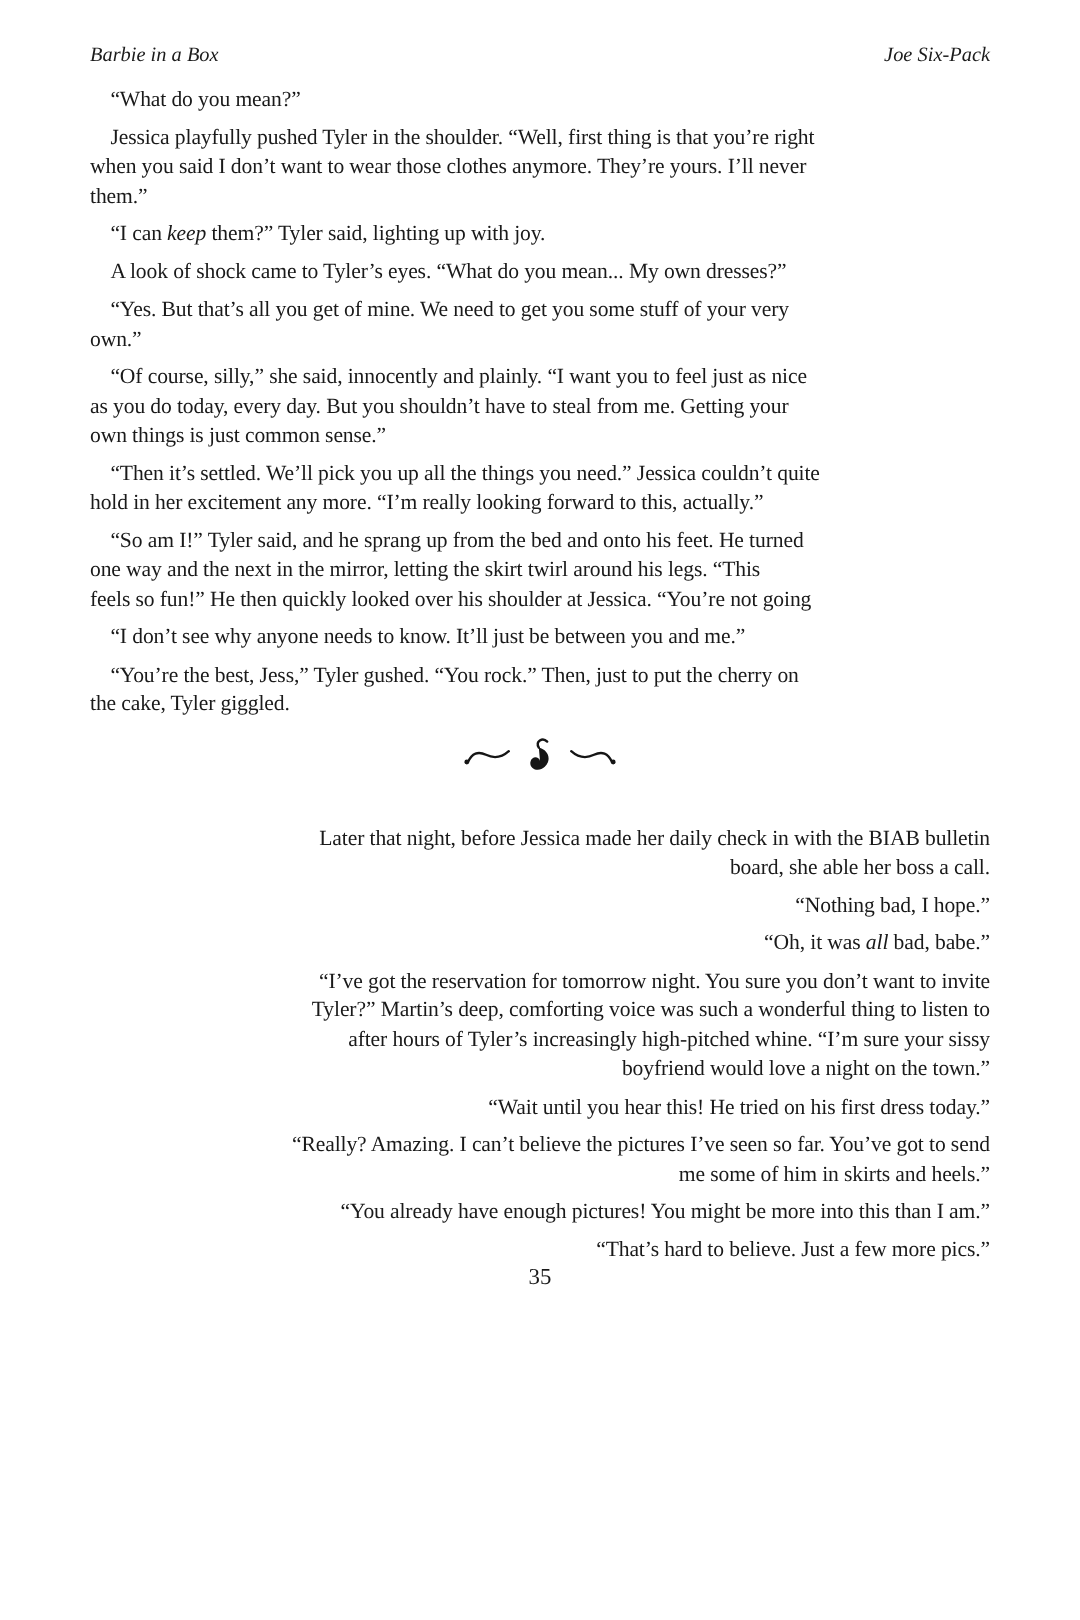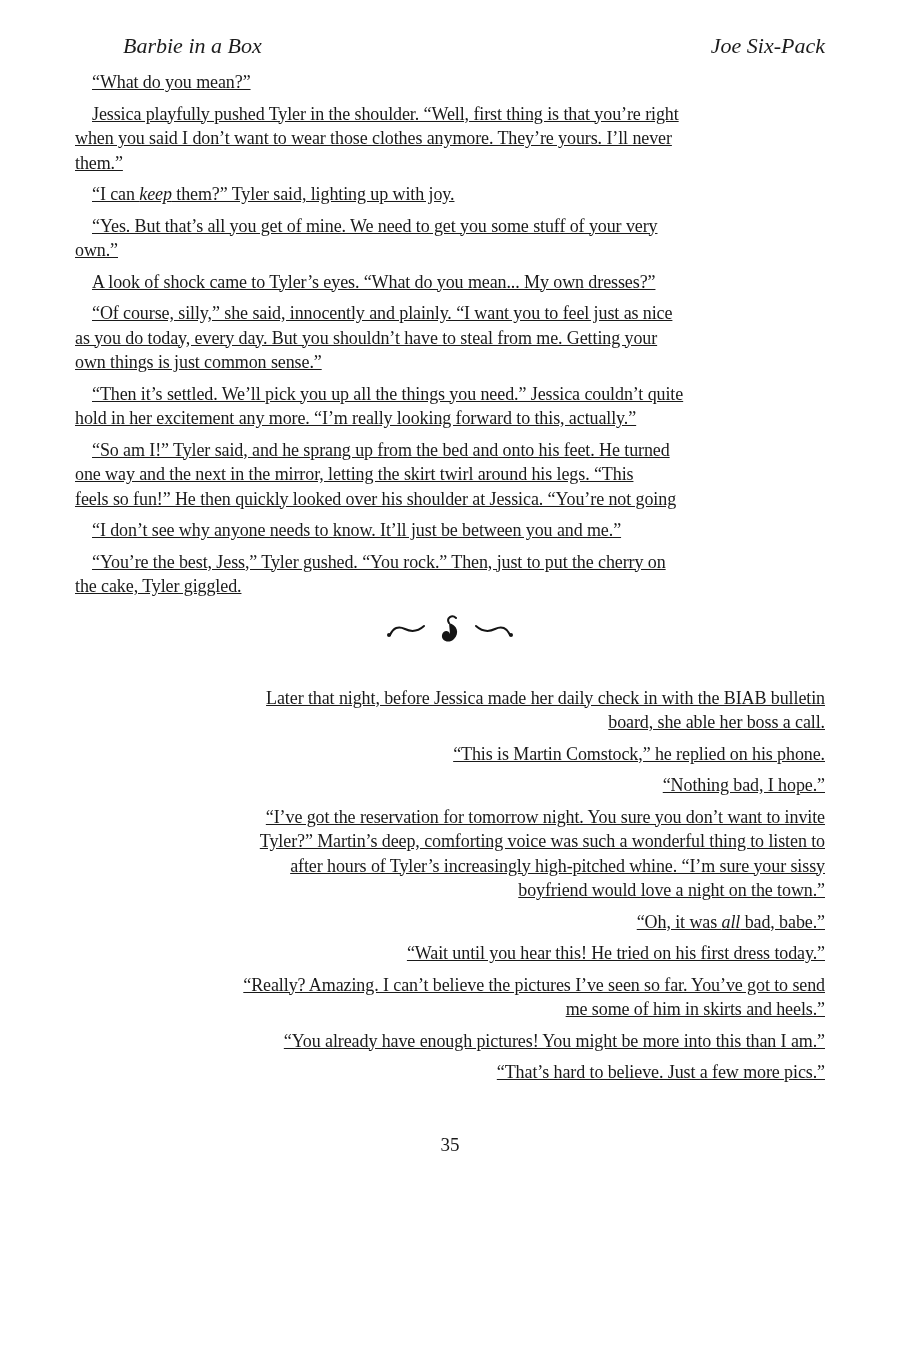--- a/index.html
+++ b/index.html
@@ -5,42 +5,41 @@
   html, body { margin: 0; padding: 0; background: #ffffff; }
   body {
     width: 900px; height: 1350px;
     color: #1a1a1a;
     font-family: "Liberation Serif", serif;
     overflow: hidden;
   }
   .page { padding: 36px 75px 0 75px; box-sizing: border-box; width: 900px; height: 1350px; }
   .running-header {
     display: flex; justify-content: space-between; align-items: baseline;
-    font-style: italic; font-size: 22px; line-height: 20px; color: #1c1c1c; margin-left: 48px;
+    font-style: italic; font-size: 17px; line-height: 20px; color: #1c1c1c;
   }
   .body-text { margin-top: 14px; }
   .section { }
   p.para {
     margin: 7px 0 0 0;
     font-size: 18px;
     line-height: 24.5px;
     letter-spacing: -0.1px;
-    text-decoration: underline;
   }
   .section p.para:first-child { margin-top: 0; }
   .line { display: block; white-space: nowrap; }
   .para .line:first-child { padding-left: 17px; }
   .i { font-style: italic; }
   .divider {
     height: 36px; margin-top: 14px;
     display: flex; justify-content: center; align-items: center;
   }
   .section-2 { margin-top: 37px; text-align: right; }
   .page-number {
-    margin-top: 48px; text-align: center;
+    text-align: center;
     font-size: 19px; line-height: 24px; color: #1a1a1a;
   }
 </style>
 </head>
 <body>
 
 <div class="page">
 
   <div class="running-header">
     <span>Barbie in a Box</span>
@@ -55,25 +54,25 @@
         </p>
         <p class="para">
           <span class="line"><span>Jessica playfully pushed Tyler in the shoulder. “Well, first thing is that you’re right</span></span>
           <span class="line"><span>when you said I don’t want to wear those clothes anymore. They’re yours. I’ll never</span></span>
           <span class="line"><span>them.”</span></span>
         </p>
         <p class="para">
           <span class="line"><span>“I can </span><span class="i">keep</span><span> them?” Tyler said, lighting up with joy.</span></span>
         </p>
         <p class="para">
+          <span class="line"><span>A look of shock came to Tyler’s eyes. “What do you mean... My own dresses?”</span></span>
+        </p>
+        <p class="para">
           <span class="line"><span>“Yes. But that’s all you get of mine. We need to get you some stuff of your very</span></span>
           <span class="line"><span>own.”</span></span>
-        </p>
-        <p class="para">
-          <span class="line"><span>A look of shock came to Tyler’s eyes. “What do you mean... My own dresses?”</span></span>
         </p>
         <p class="para">
           <span class="line"><span>“Of course, silly,” she said, innocently and plainly. “I want you to feel just as nice</span></span>
           <span class="line"><span>as you do today, every day. But you shouldn’t have to steal from me. Getting your</span></span>
           <span class="line"><span>own things is just common sense.”</span></span>
         </p>
         <p class="para">
           <span class="line"><span>“Then it’s settled. We’ll pick you up all the things you need.” Jessica couldn’t quite</span></span>
           <span class="line"><span>hold in her excitement any more. “I’m really looking forward to this, actually.”</span></span>
         </p>
@@ -103,33 +102,30 @@
         <path d="M69,9 c8,2 11,10 5,16 c-5,5 -13,2 -12,-4 c1,-5 7,-5 8,-1 z" fill="#151515"></path>
       </svg>
     </div>
 
     <div class="section section-2">
         <p class="para">
           <span class="line"><span>Later that night, before Jessica made her daily check in with the BIAB bulletin</span></span>
           <span class="line"><span>board, she able her boss a call.</span></span>
         </p>
         <p class="para">
-          <span class="line"><span>“This is Martin Comstock,” he replied on his phone.</span></span>
+          <span class="line"><span>“Nothing bad, I hope.”</span></span>
         </p>
         <p class="para">
-          <span class="line"><span>“Nothing bad, I hope.”</span></span>
+          <span class="line"><span>“Oh, it was </span><span class="i">all</span><span> bad, babe.”</span></span>
         </p>
         <p class="para">
           <span class="line"><span>“I’ve got the reservation for tomorrow night. You sure you don’t want to invite</span></span>
           <span class="line"><span>Tyler?” Martin’s deep, comforting voice was such a wonderful thing to listen to</span></span>
           <span class="line"><span>after hours of Tyler’s increasingly high-pitched whine. “I’m sure your sissy</span></span>
           <span class="line"><span>boyfriend would love a night on the town.”</span></span>
-        </p>
-        <p class="para">
-          <span class="line"><span>“Oh, it was </span><span class="i">all</span><span> bad, babe.”</span></span>
         </p>
         <p class="para">
           <span class="line"><span>“Wait until you hear this! He tried on his first dress today.”</span></span>
         </p>
         <p class="para">
           <span class="line"><span>“Really? Amazing. I can’t believe the pictures I’ve seen so far. You’ve got to send</span></span>
           <span class="line"><span>me some of him in skirts and heels.”</span></span>
         </p>
         <p class="para">
           <span class="line"><span>“You already have enough pictures! You might be more into this than I am.”</span></span>

